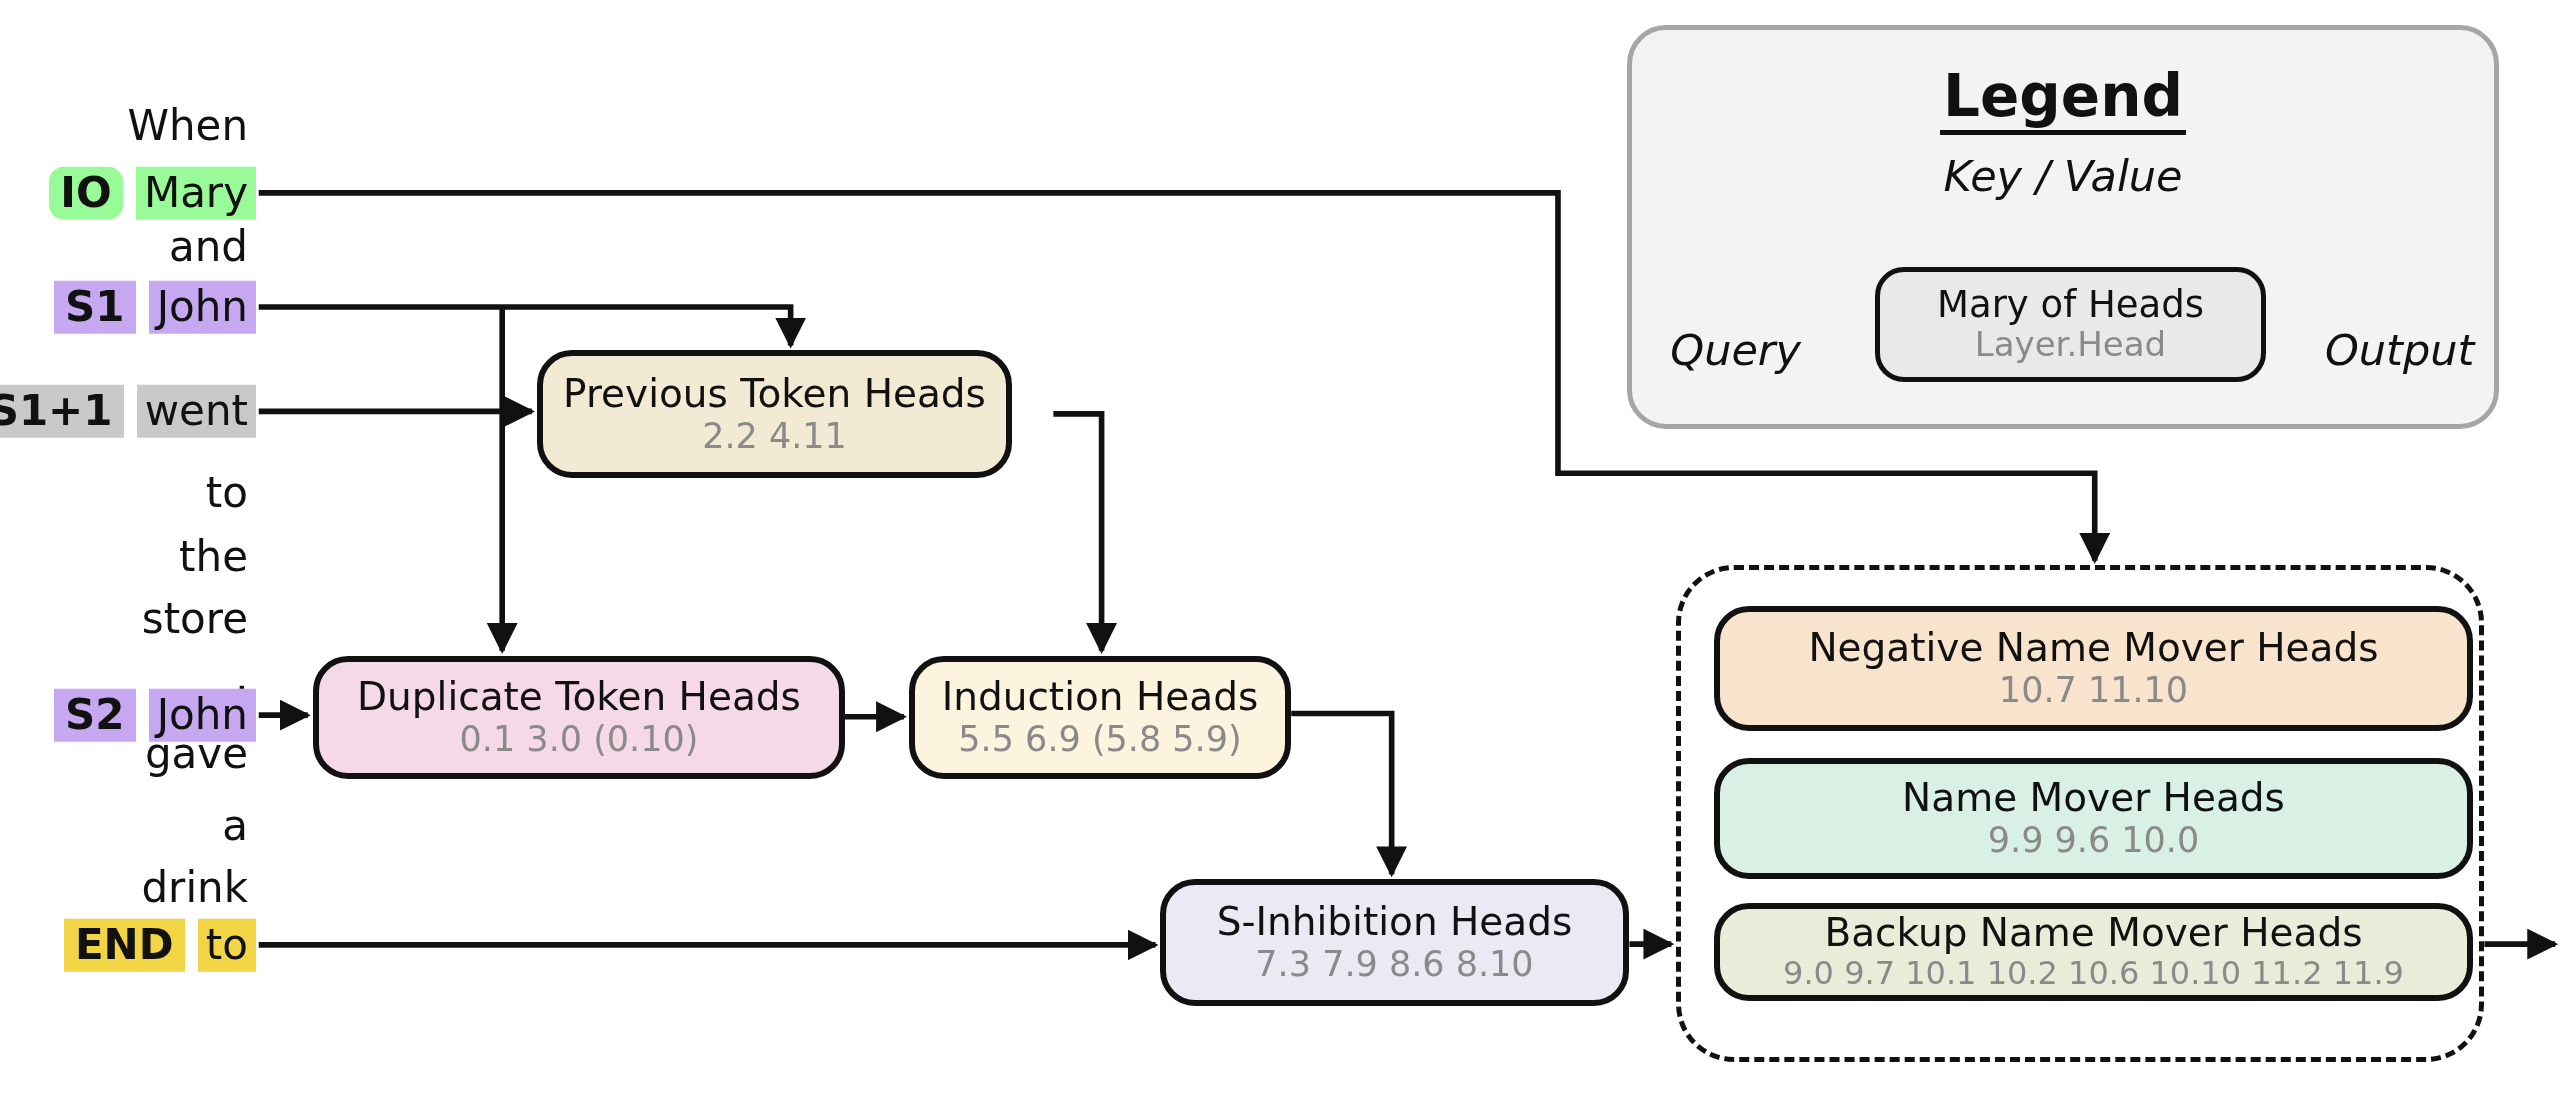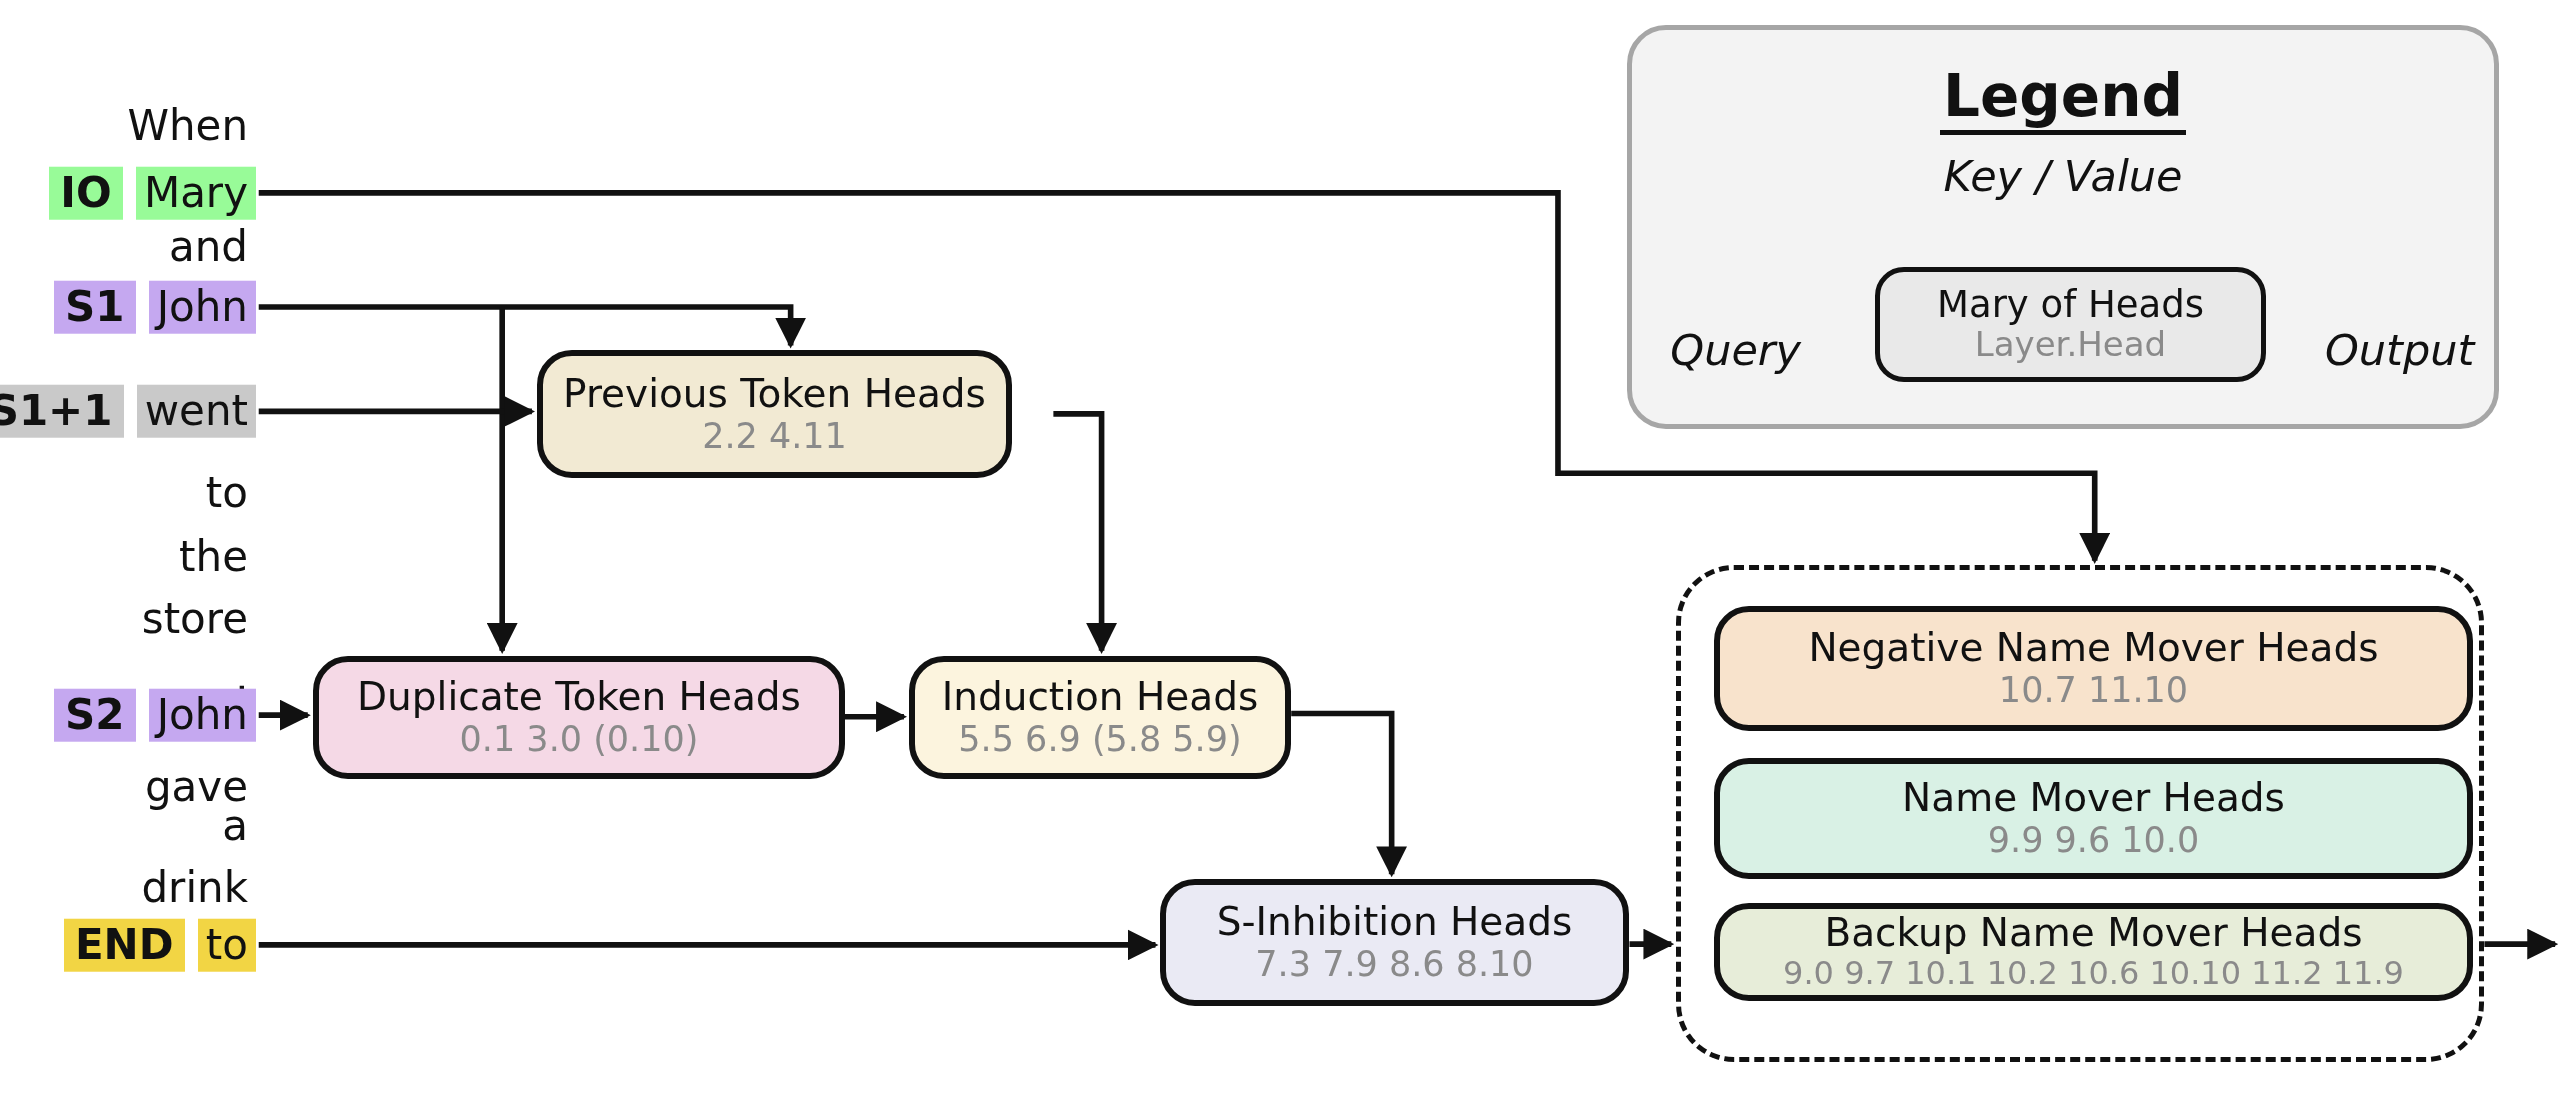--- a/index.html
+++ b/index.html
@@ -12,21 +12,21 @@
   
   .tok-row{
     position:absolute;right:2320px;transform:translateY(-50%);
     display:flex;align-items:center;gap:13px;white-space:nowrap;
     font-size:42px;line-height:1.1;
   }
   .tok{padding:3.2px 8px;}
   .lab{padding:3.2px 11.2px;font-weight:bold;}
   .r0{top:126px}.r1{top:193px}.r2{top:247px}.r3{top:307px}.r4{top:411px}
   .r5{top:493px}.r6{top:557px}.r7{top:619px}.r8{top:677px}.r9{top:715px}
-  .r10{top:787px}.r11{top:826px}.r12{top:888px}.r13{top:945px}
+  .r10{top:754px}.r11{top:826px}.r12{top:888px}.r13{top:945px}
 
   
   .head-box{
     position:absolute;box-sizing:border-box;border:6.4px solid #111;border-radius:35px;
     display:flex;flex-direction:column;align-items:center;justify-content:center;
     text-align:center;gap:3.2px;
   }
   .hb-title{font-size:39px;line-height:1.05;white-space:nowrap;}
   .hb-sub{font-size:35px;line-height:1.05;color:#8a8a8a;white-space:nowrap;}
   .prev{left:537px;top:350px;width:475px;height:128px;}
@@ -101,21 +101,21 @@
       <path d="M 2571 252 V 318" marker-end="url(#arw)"></path>
       <path d="M 2258 398 H 2320" marker-end="url(#arw)"></path>
       <path d="M 2821 398 H 2878" marker-end="url(#arw)"></path>
     </g>
   </svg>
 
   <div class="tok-row r0">
     <span class="tok">When</span>
   </div>
   <div class="tok-row r1">
-    <span class="lab" style="background-color: rgb(152, 251, 152);">IO</span>
+    <span class="lab" style="background-color: rgb(152, 251, 152); border-radius: 15px;">IO</span>
     <span class="tok" style="background-color: rgb(152, 251, 152);">Mary</span>
   </div>
   <div class="tok-row r2">
     <span class="tok">and</span>
   </div>
   <div class="tok-row r3">
     <span class="lab" style="background-color: rgb(197, 168, 240);">S1</span>
     <span class="tok" style="background-color: rgb(197, 168, 240);">John</span>
   </div>
   <div class="tok-row r4">

